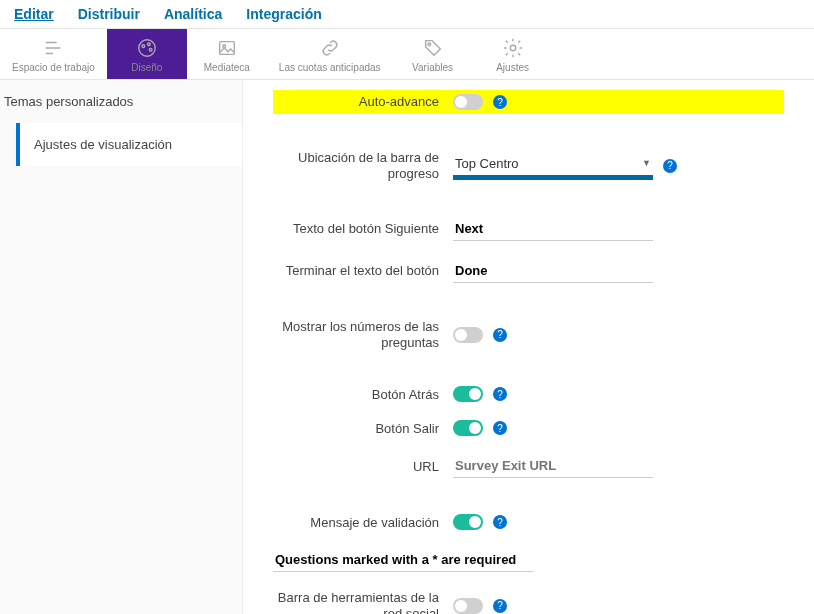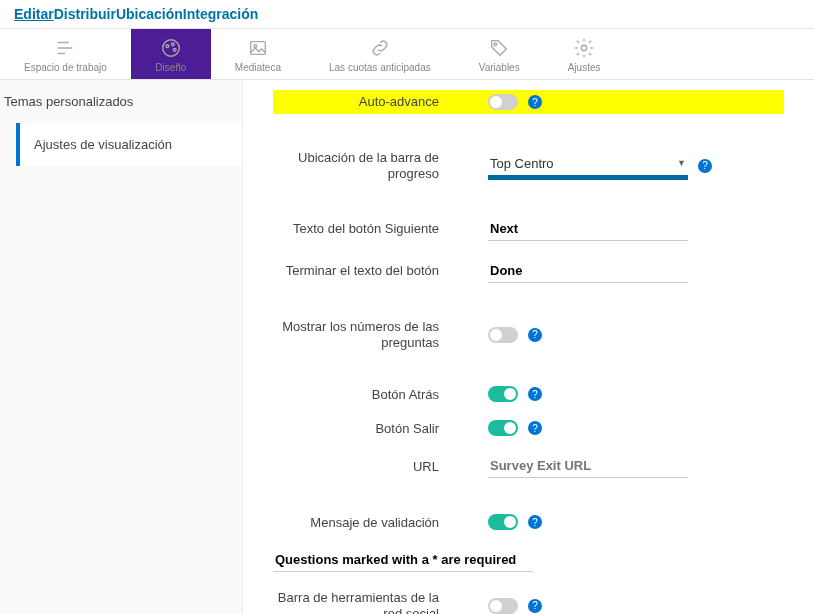--- a/index.html
+++ b/index.html
@@ -1,30 +1,30 @@
 <!DOCTYPE html>
 <html><head>
 <meta charset="utf-8">
 <style>
 * { box-sizing: border-box; margin: 0; padding: 0; }
 body { font-family: -apple-system, BlinkMacSystemFont, "Segoe UI", Arial, sans-serif; font-size: 13px; color: #333; background: #fff; width: 814px; }
-.top-tabs { display: flex; padding: 6px 14px; border-bottom: 1px solid #e5e5e5; }
+.top-tabs { display: flex; gap: 24px; padding: 6px 14px; border-bottom: 1px solid #e5e5e5; }
 .top-tabs a { color: #0073aa; font-weight: 600; text-decoration: none; font-size: 14px; }
 .top-tabs a.active { text-decoration: underline; }
 .toolbar { display: flex; border-bottom: 1px solid #e5e5e5; }
-.tool-item { flex: 0 0 auto; text-align: center; padding: 8px 24px 6px; font-size: 10px; color: #888; min-width: 80px; cursor: pointer; }
+.tool-item { flex: 0 0 auto; text-align: center; padding: 8px 12px 6px; font-size: 10px; color: #888; min-width: 80px; cursor: pointer; }
 .tool-item.active { background: #4c1d95; }
 .tool-item svg { width: 22px; height: 22px; display: block; margin: 0 auto 3px; }
 .tool-item .tl { display: block; }
 .layout { display: flex; }
 .sidebar { width: 243px; background: #fafafa; border-right: 1px solid #eee; min-height: 530px; }
 .side-item { padding: 14px 4px; color: #444; cursor: pointer; }
 .side-item.active { border-left: 4px solid #0073d4; background: #fff; padding-left: 14px; margin-left: 16px; }
 .main { flex: 1; padding: 10px 30px 20px; }
-.row { display: flex; align-items: center; margin-bottom: 18px; gap: 35px; }
+.row { display: flex; align-items: center; margin-bottom: 18px; }
 .row.highlight { background: #ffff00; padding: 4px 0; }
 .label { width: 180px; text-align: right; padding-right: 14px; color: #444; font-size: 13px; line-height: 1.2; }
 .ctrl { flex: 1; display: flex; align-items: center; gap: 10px; }
 .input-line { border: none; border-bottom: 1px solid #ccc; padding: 4px 2px; font-size: 13px; width: 200px; background: transparent; font-weight: bold; }
 .input-line.wide { width: 260px; }
 .select-line { border: none; border-bottom: 5px solid #0369a1; padding: 4px 2px; font-size: 13px; width: 200px; background: transparent; display: flex; justify-content: space-between; align-items: center; cursor: pointer; }
 .caret { font-size: 9px; color: #666; }
 .toggle { width: 30px; height: 16px; border-radius: 10px; position: relative; cursor: pointer; }
 .toggle.off { background: #d0d0d0; }
 .toggle.on { background: #1abc9c; }
@@ -33,21 +33,21 @@
 .toggle.on .knob { right: 2px; }
 .help { width: 14px; height: 14px; border-radius: 50%; background: #0073d4; color: #fff; font-size: 10px; display: flex; align-items: center; justify-content: center; cursor: pointer; }
 .section-gap { height: 18px; }
 </style>
 </head>
 <body>
 
 <div class="top-tabs">
   <a href="#" class="active">Editar</a>
   <a href="#">Distribuir</a>
-  <a href="#">Ubicación</a>
+  <a href="#">Analítica</a>
   <a href="#">Integración</a>
 </div>
 
 <div class="toolbar">
   <div class="tool-item">
     <svg viewBox="0 0 24 24" fill="none" stroke="#aaa" stroke-width="1.5">
         <path d="M4 6h12M4 12h16M4 18h8"></path>
       </svg>
     <span class="tl">Espacio de trabajo</span>
   </div>

